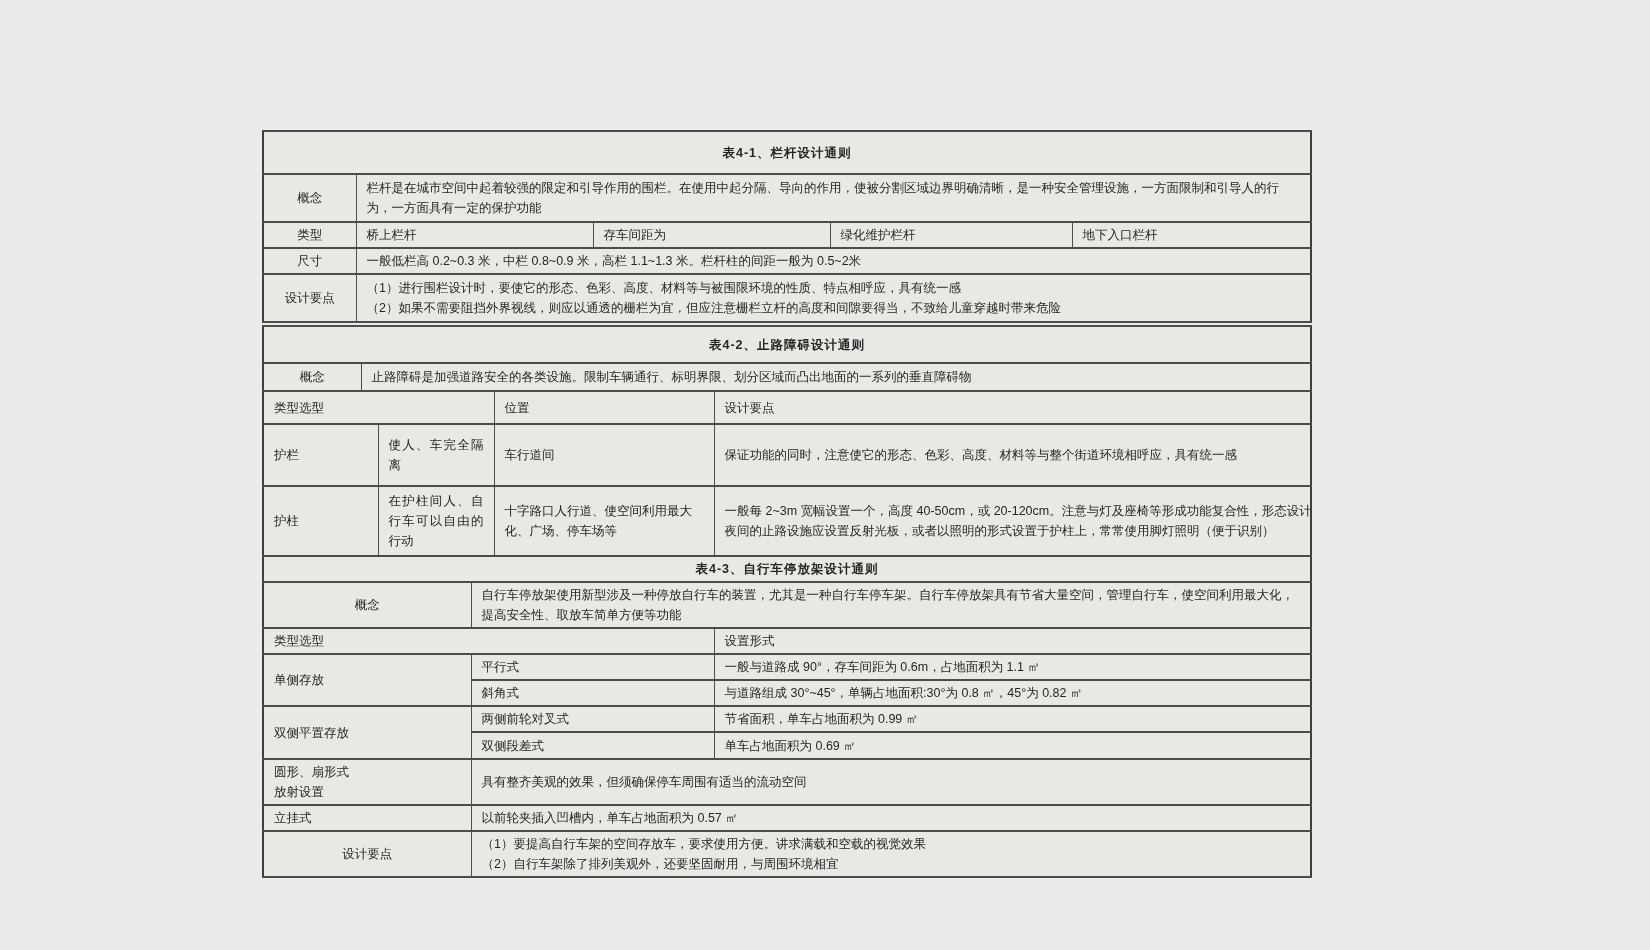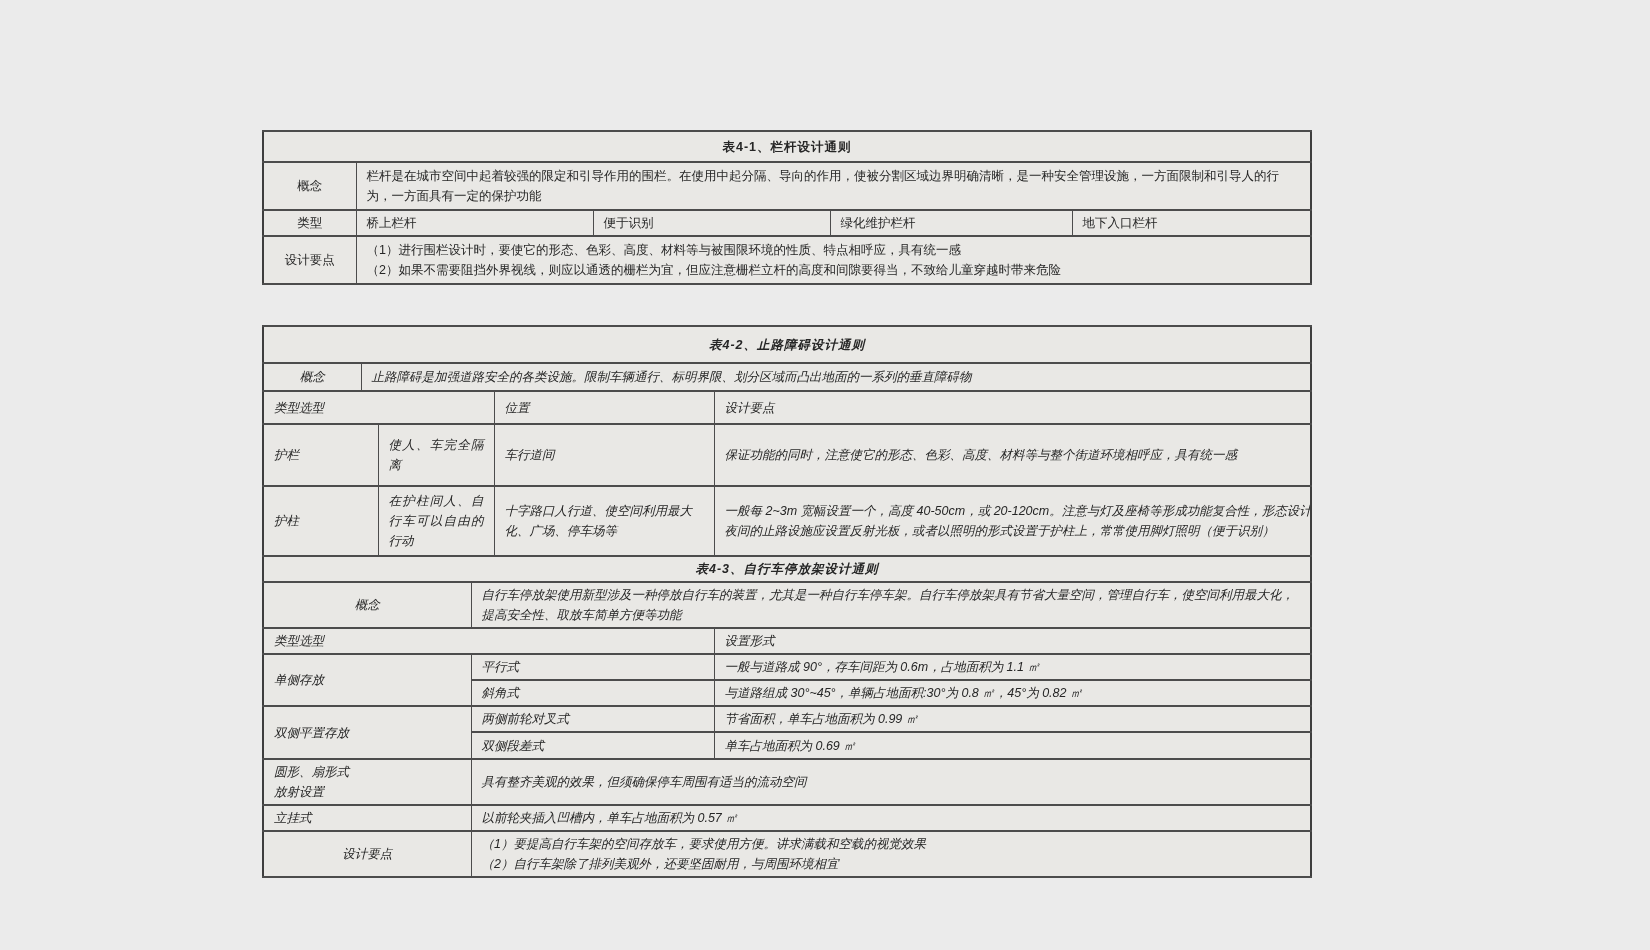--- a/index.html
+++ b/index.html
@@ -30,49 +30,53 @@
   td.title{
     font-weight:bold;font-size:15px;text-align:center;padding:3px 6px;letter-spacing:1px;
   }
   td.label{text-align:center;}
   td.ctr{}
   td.just{text-align:justify;text-justify:inter-character;}
   td.txt{text-align:left;}
   .clipline{width:780px;white-space:normal;}
   .pt{display:block;}
   #tableA{top:130px;}
-  #tableB{top:325px;font-style:italic;}
+  #tableB{top:325px;}
 </style>
 </head>
 <body>
 
 <div class="page">
 
   <table class="doc" id="tableA">
     <colgroup>
       <col style="width:93px">
         <col style="width:237px">
         <col style="width:237px">
         <col style="width:242px">
         <col style="width:239px">
     </colgroup>
     <tbody>
-      <tr style="height:31px">
+      <tr style="height:43px">
         <td class="title" colspan="5">表4-1、栏杆设计通则</td>
       </tr>
       <tr style="height:48px">
         <td class="label">概念</td>
         <td class="txt" colspan="4">栏杆是在城市空间中起着较强的限定和引导作用的围栏。在使用中起分隔、导向的作用，使被分割区域边界明确清晰，是一种安全管理设施，一方面限制和引导人的行为，一方面具有一定的保护功能</td>
       </tr>
       <tr style="height:16px">
         <td class="label">类型</td>
         <td class="ctr">桥上栏杆</td>
-        <td class="ctr">便于识别</td>
+        <td class="ctr">存车间距为</td>
         <td class="ctr">绿化维护栏杆</td>
         <td class="ctr">地下入口栏杆</td>
+      </tr>
+      <tr style="height:25px">
+        <td class="label">尺寸</td>
+        <td class="txt" colspan="4">一般低栏高 0.2~0.3 米，中栏 0.8~0.9 米，高栏 1.1~1.3 米。栏杆柱的间距一般为 0.5~2米</td>
       </tr>
       <tr style="height:48px">
         <td class="label">设计要点</td>
         <td class="txt" colspan="4">
           <span class="pt">（1）进行围栏设计时，要使它的形态、色彩、高度、材料等与被围限环境的性质、特点相呼应，具有统一感</span>
           <span class="pt">（2）如果不需要阻挡外界视线，则应以通透的栅栏为宜，但应注意栅栏立杆的高度和间隙要得当，不致给儿童穿越时带来危险</span>
         </td>
       </tr>
     </tbody>
   </table>

